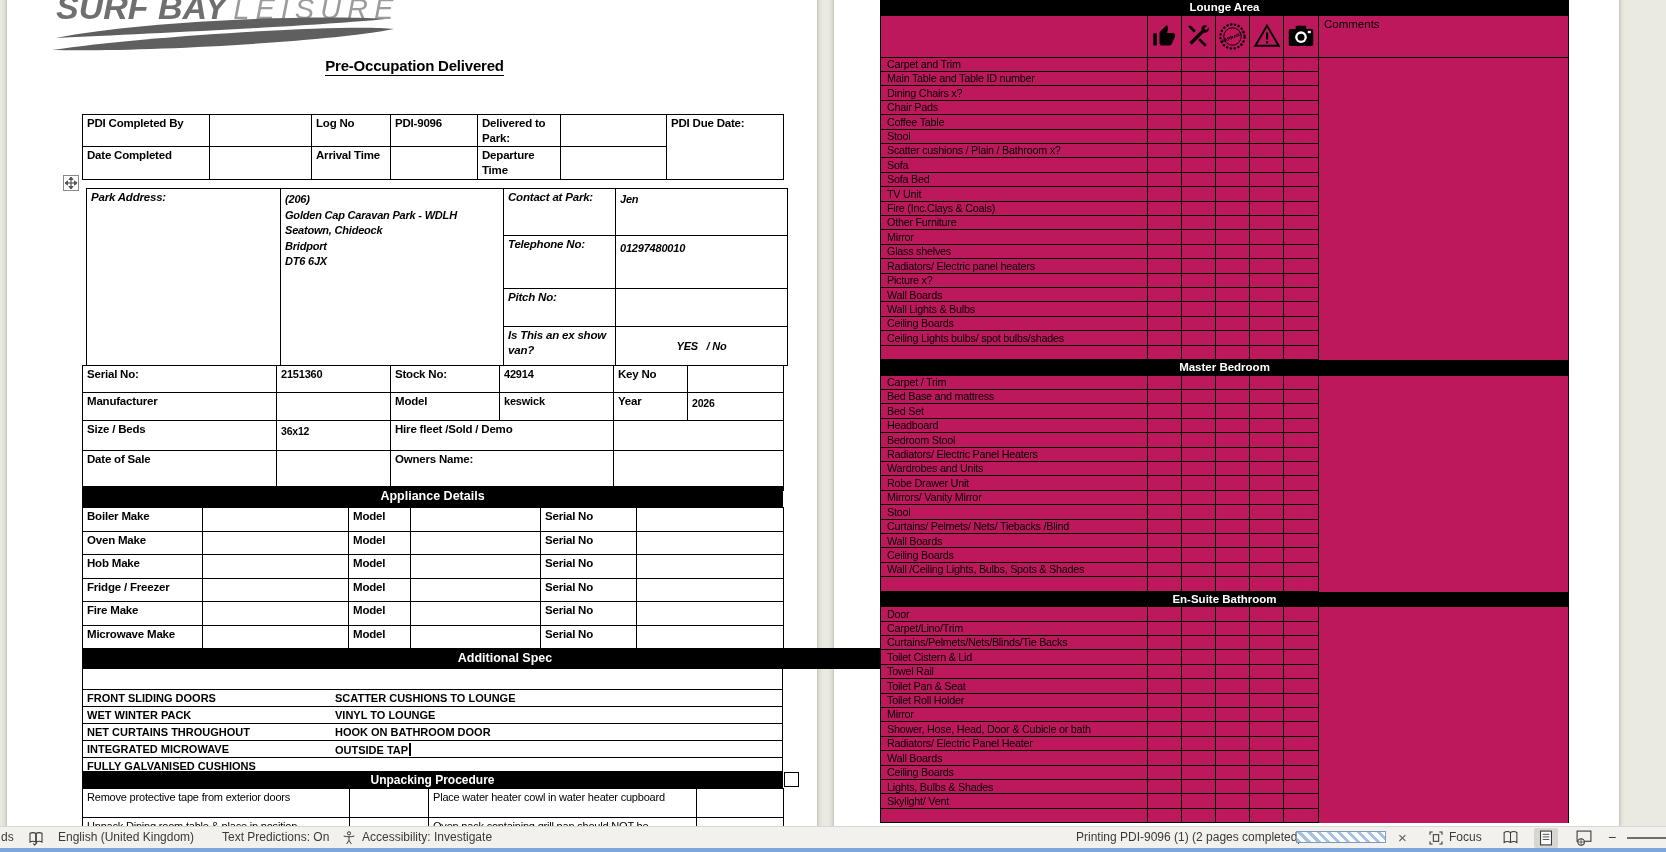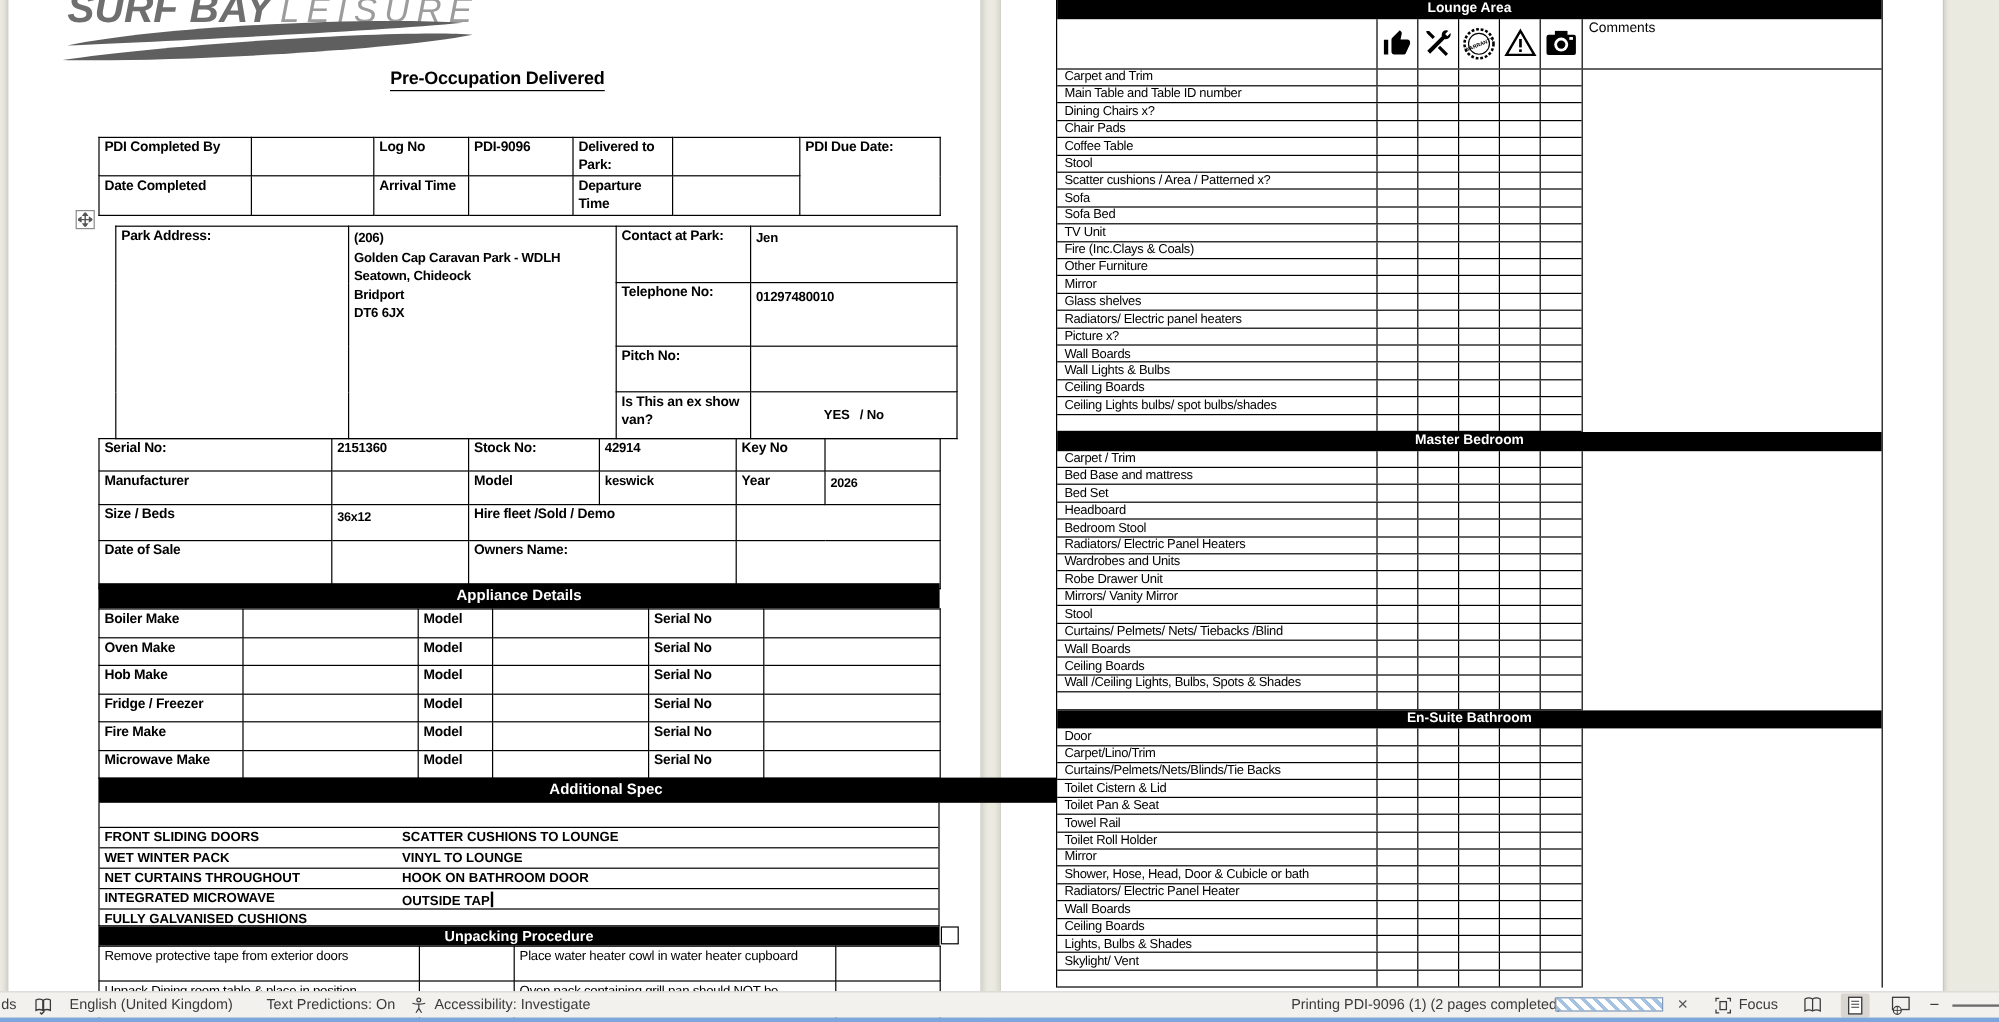--- a/index.html
+++ b/index.html
@@ -38,21 +38,21 @@
   .spec-row { border-bottom:1.5px solid #000; position:relative; font-size:11px; font-weight:bold; }
   .spec-row:last-child { border-bottom:none; }
   .spec-row .c1 { position:absolute; left:4px; top:2px; }
   .spec-row .c2 { position:absolute; left:252px; top:2px; }
   .caret { display:inline-block; width:1.5px; height:13px; background:#000; vertical-align:-2px; margin-left:1px; }
 
   #side-box { left:784px; top:772px; width:15px; height:15px; background:#fff; border:1.5px solid #000; }
   #move-handle { left:63px; top:175px; width:16px; height:16px; background:#fff; border:1px solid #8a8a8a; display:flex; align-items:center; justify-content:center; }
 
   
-  #p2-table { left:880px; top:0; width:689px; border-left:1.5px solid #000; border-right:1.5px solid #000; background:#ffffff; }
+  #p2-table { left:880px; top:0; width:689px; border-left:1.5px solid #000; border-right:1.5px solid #000; background:#be185d; }
   .p2banner { font-size:11.5px; height:15.5px; line-height:15.5px; }
   #p2-header { display:flex; height:42px; border-bottom:1px solid #000; }
   #p2-header .h-label { width:267px; border-right:1px solid #000; }
   .icon-cell { width:34px; border-right:1px solid #000; display:flex; align-items:center; justify-content:center; }
   .icon-cell:nth-of-type(6) { border-right:none; }
   #p2-header .h-comments { flex:1; border-left:1px solid #000; font-size:11.5px; padding:2px 5px; }
   .sec-rows { position:relative; }
   .chk-row { display:flex; height:14.42px; width:437px; border-bottom:1px solid #000; }
   .chk-row .lbl { width:267px; border-right:1px solid #000; font-size:10.8px; letter-spacing:-0.25px; padding:0.5px 0 0 6px; white-space:nowrap; overflow:hidden; }
   .chk-row .cell { width:34px; border-right:1px solid #000; }
@@ -126,21 +126,21 @@
   <line x1="6" y1="1" x2="6" y2="11"></line>
         <line x1="1" y1="6" x2="11" y2="6"></line>
   <path d="M6 0 L4.4 2.4 H7.6 Z"></path>
         <path d="M6 12 L4.4 9.6 H7.6 Z"></path>
   <path d="M0 6 L2.4 4.4 V7.6 Z"></path>
         <path d="M12 6 L9.6 4.4 V7.6 Z"></path>
       </g>
     </svg>
 </div>
 
-<table class="ft abs p1" style="left:96px; top:188px; width:701px;">
+<table class="ft abs p1" style="left:86px; top:188px; width:701px;font-style:italic;">
   <colgroup>
       <col style="width:194px">
       <col style="width:223px">
       <col style="width:112px">
       <col style="width:172px">
     </colgroup>
   <tbody>
       <tr style="height:47px">
     <td rowspan="4">Park Address:</td>
     <td rowspan="4" class="inp" id="address-cell" style="font-size:11px; line-height:1.42; padding-top:3px;">
@@ -412,21 +412,21 @@
         </div>
         <div class="chk-row">
           <div class="lbl">Stool</div>
           <div class="cell"></div>
           <div class="cell"></div>
           <div class="cell"></div>
           <div class="cell"></div>
           <div class="cell last"></div>
         </div>
         <div class="chk-row">
-          <div class="lbl">Scatter cushions / Area / Patterned x?</div>
+          <div class="lbl">Scatter cushions / Plain / Bathroom x?</div>
           <div class="cell"></div>
           <div class="cell"></div>
           <div class="cell"></div>
           <div class="cell"></div>
           <div class="cell last"></div>
         </div>
         <div class="chk-row">
           <div class="lbl">Sofa</div>
           <div class="cell"></div>
           <div class="cell"></div>
@@ -692,29 +692,29 @@
         </div>
         <div class="chk-row">
           <div class="lbl">Toilet Cistern &amp; Lid</div>
           <div class="cell"></div>
           <div class="cell"></div>
           <div class="cell"></div>
           <div class="cell"></div>
           <div class="cell last"></div>
         </div>
         <div class="chk-row">
+          <div class="lbl">Towel Rail</div>
+          <div class="cell"></div>
+          <div class="cell"></div>
+          <div class="cell"></div>
+          <div class="cell"></div>
+          <div class="cell last"></div>
+        </div>
+        <div class="chk-row">
           <div class="lbl">Toilet Pan &amp; Seat</div>
-          <div class="cell"></div>
-          <div class="cell"></div>
-          <div class="cell"></div>
-          <div class="cell"></div>
-          <div class="cell last"></div>
-        </div>
-        <div class="chk-row">
-          <div class="lbl">Towel Rail</div>
           <div class="cell"></div>
           <div class="cell"></div>
           <div class="cell"></div>
           <div class="cell"></div>
           <div class="cell last"></div>
         </div>
         <div class="chk-row">
           <div class="lbl">Toilet Roll Holder</div>
           <div class="cell"></div>
           <div class="cell"></div>

